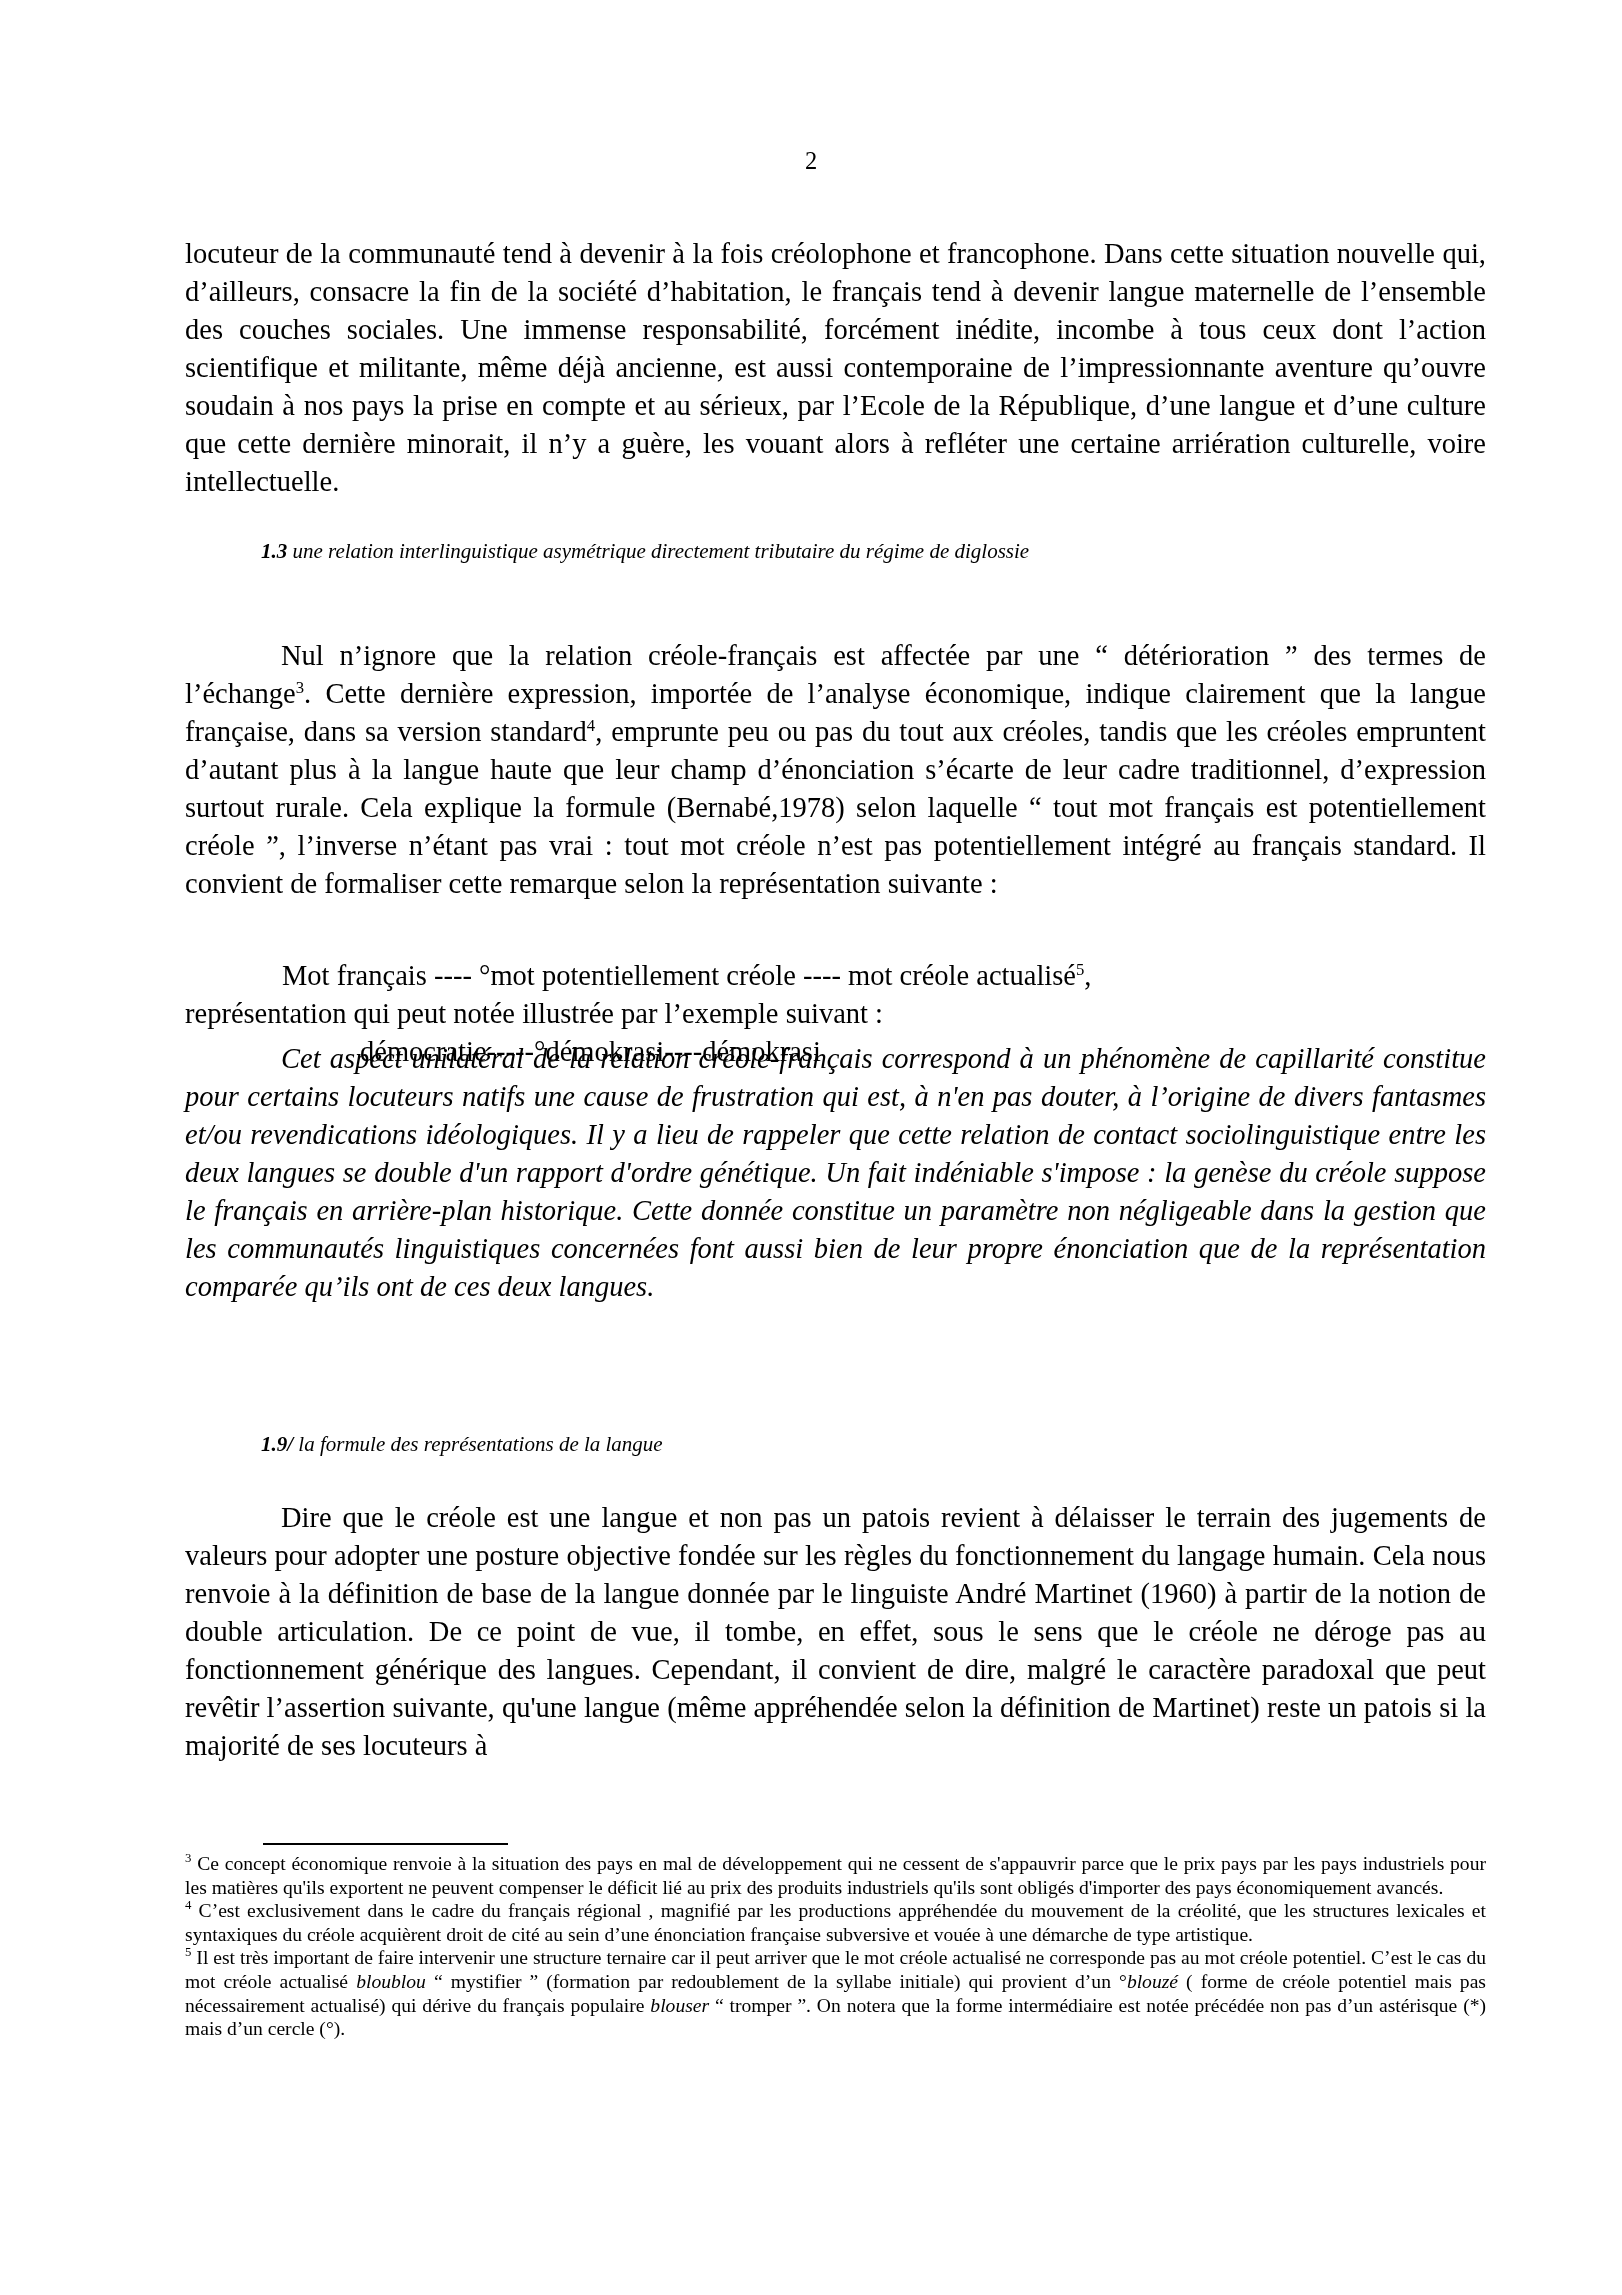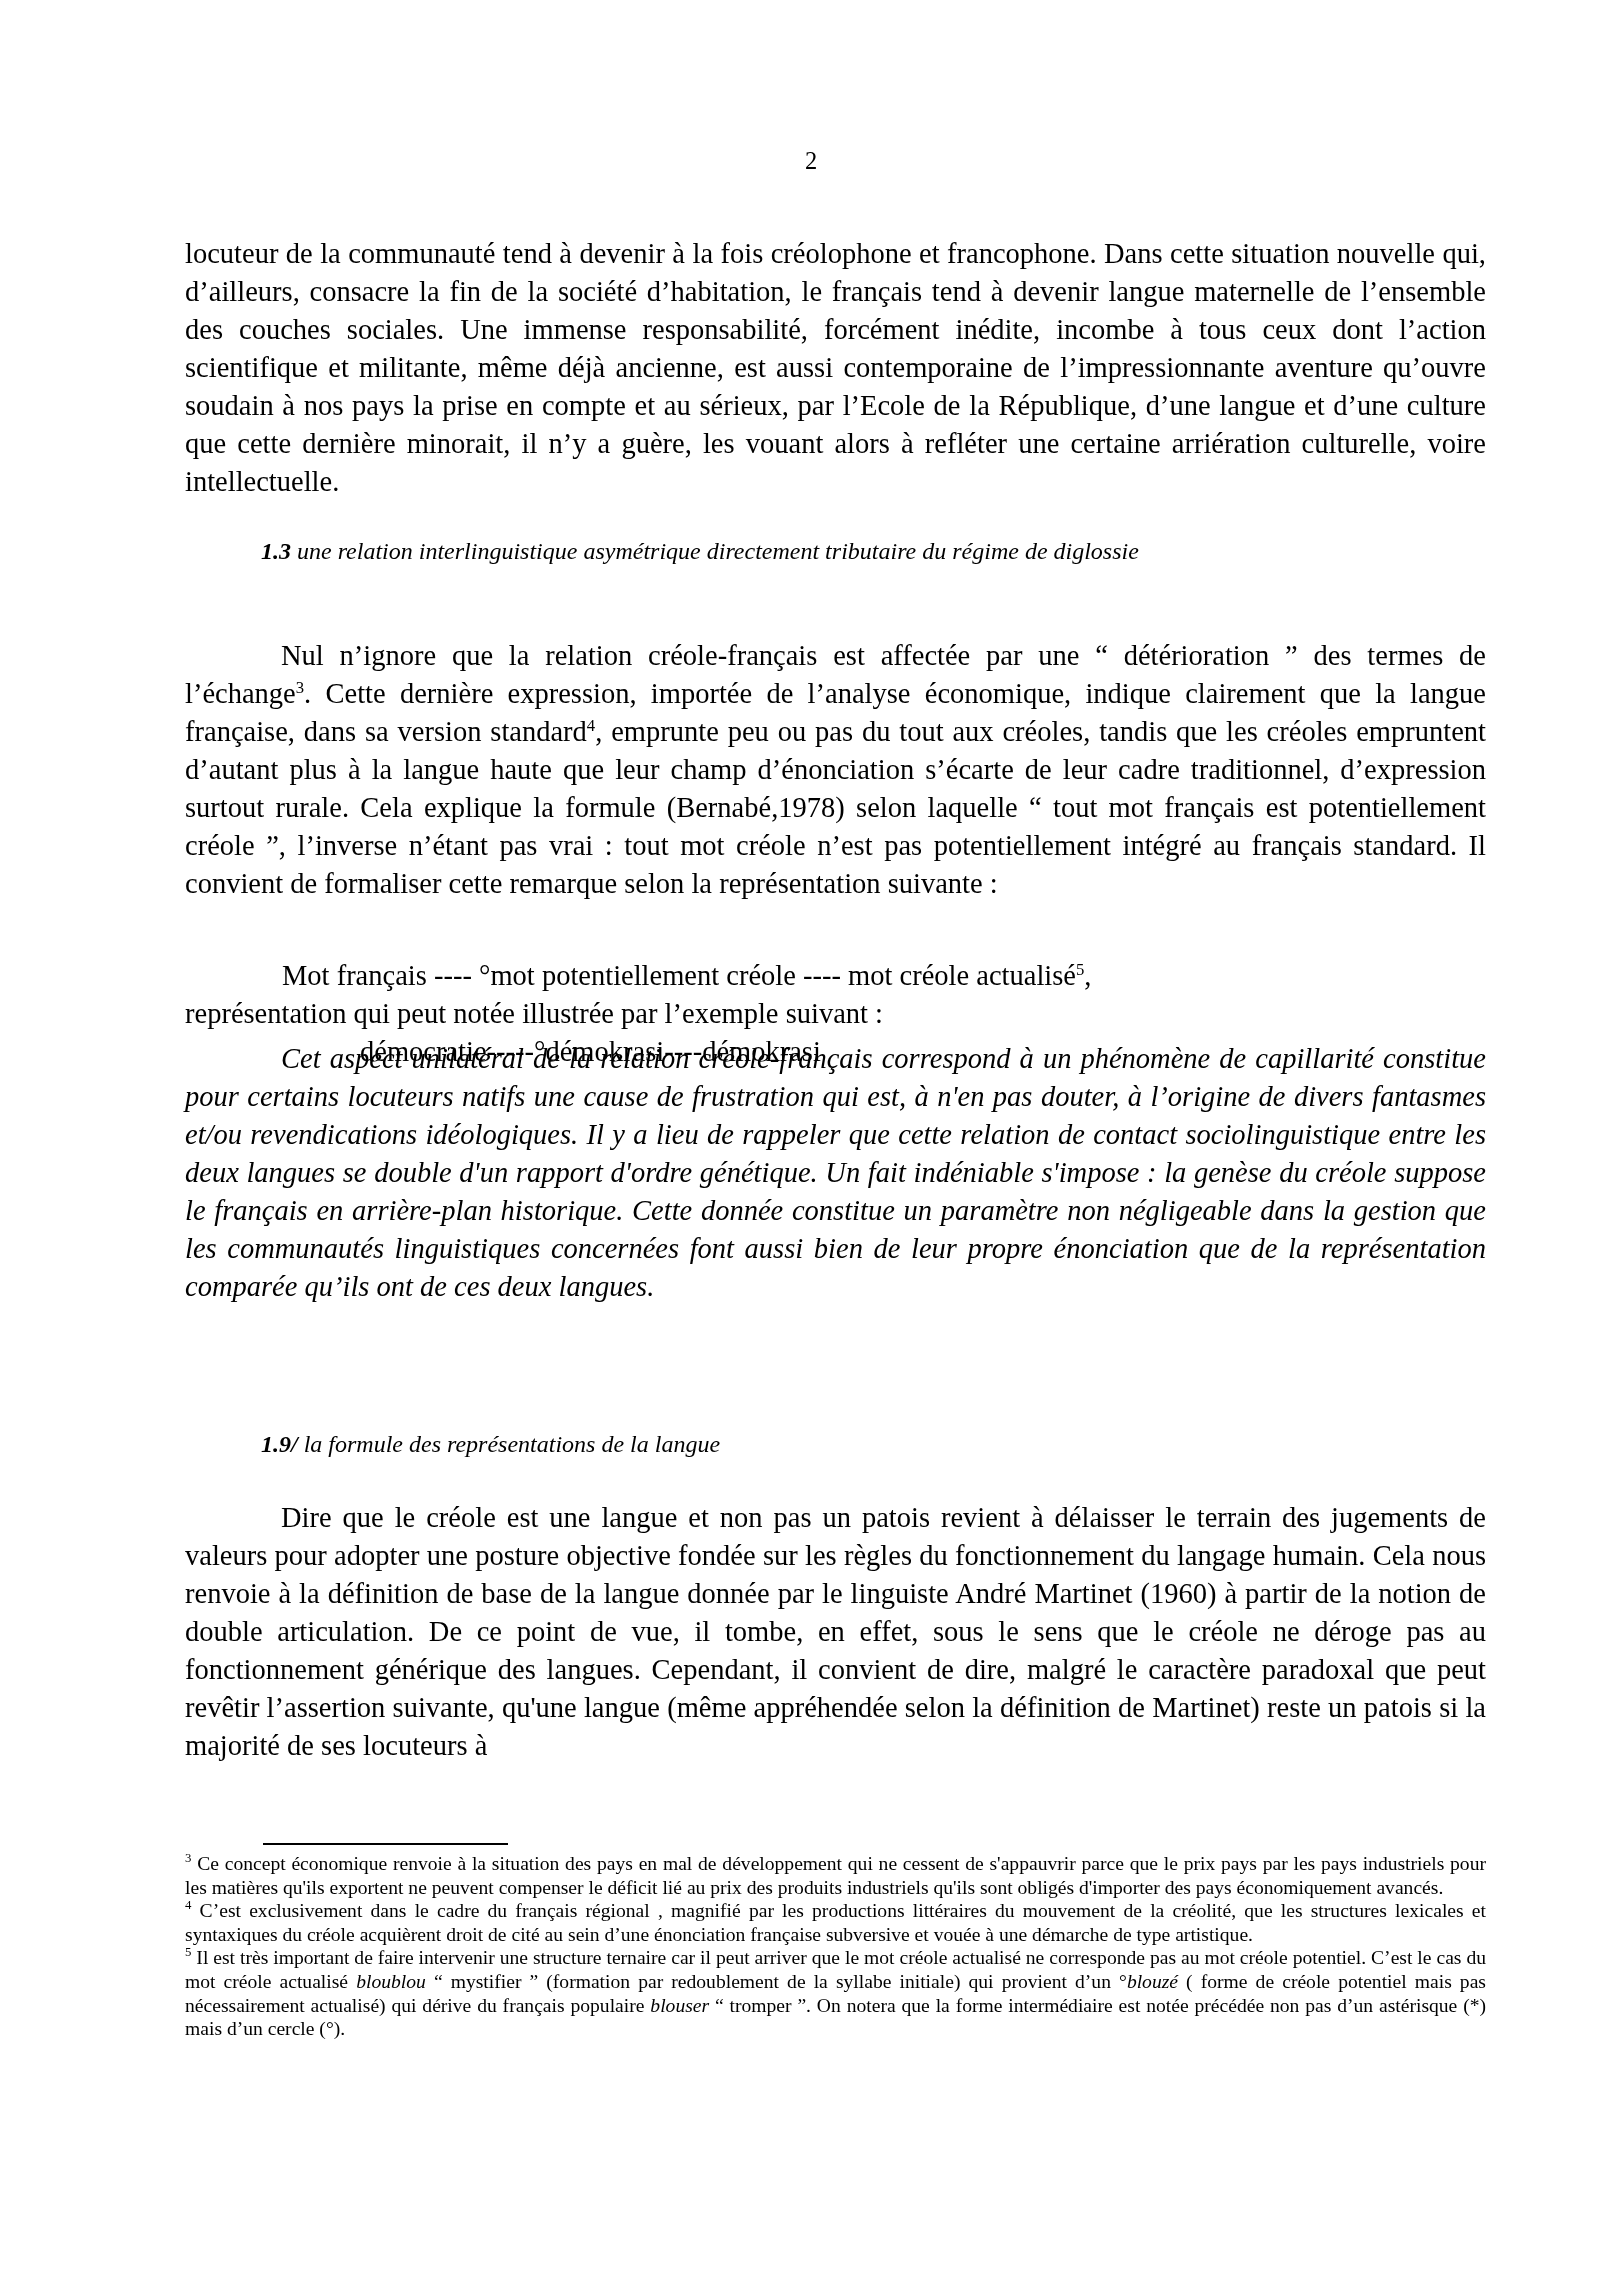--- a/index.html
+++ b/index.html
@@ -4,21 +4,21 @@
 <style>
   html, body { margin: 0; padding: 0; background: #ffffff; }
   body { width: 1622px; height: 2295px; position: relative; overflow: hidden;
          font-family: "Liberation Serif", "DejaVu Serif", serif; color: #000; }
   .page-number { position: absolute; top: 147px; left: 0; width: 1622px; text-align: center;
                  font-size: 24.5px; }
   .body-text { position: absolute; left: 185px; width: 1301px; font-size: 28.5px; line-height: 38px;
                text-align: justify; }
   .body-text p { margin: 0; }
   .p-first { top: 235px; }
-  .heading { position: absolute; left: 261px; font-size: 24px; line-height: 38px; font-style: italic; }
+  .heading { position: absolute; left: 261px; font-size: 21px; line-height: 38px; font-style: italic; }
   .heading b { font-style: italic; font-weight: bold; }
   .h13 { top: 532px; width: 1129px; }
   .h14 { top: 1425px; }
   .indent { text-indent: 96px; }
   .sec13 { top: 637px; }
   .formula { position: absolute; left: 185px; font-size: 28.5px; line-height: 38px; }
   .f1 { top: 957px; left: 282px; }
   .f2 { top: 995px; }
   .f3 { top: 1033px; left: 360px; font-family: Liberation Serif, serif; }
   .sec13b { top: 1040px; font-style: italic; }
@@ -63,16 +63,16 @@
 </div>
 
 <div class="body-text sec14">
   <p class="indent">Dire que le créole est une langue et non pas un patois revient à délaisser le terrain des jugements de valeurs pour adopter une posture objective fondée sur les règles du fonctionnement du langage humain. Cela nous renvoie à la définition de base de la langue donnée par le linguiste André Martinet (1960) à partir de la notion de double articulation. De ce point de vue, il tombe, en effet, sous le sens que le créole ne déroge pas au fonctionnement générique des langues. Cependant, il convient de dire, malgré le caractère paradoxal que peut revêtir l’assertion suivante, qu'une langue (même appréhendée selon la définition de Martinet) reste un patois si la majorité de ses locuteurs à</p>
 </div>
 
 <div class="footnote-rule"></div>
 
 <div class="footnotes">
   <p><sup>3</sup><span> Ce concept économique renvoie à la situation des pays en mal de développement qui ne cessent de s'appauvrir parce que le prix pays par les pays industriels pour les matières qu'ils exportent ne peuvent compenser le déficit lié au prix des produits industriels qu'ils sont obligés d'importer des pays économiquement avancés.</span></p>
-  <p><sup>4</sup><span> C’est exclusivement dans le cadre du français régional , magnifié par les productions littéraires du mouvement de la créolité, que les structures lexicales et syntaxiques du créole acquièrent droit de cité au sein d’une énonciation française subversive et vouée à une démarche de type artistique.</span></p>
+  <p><sup>4</sup><span> C’est exclusivement dans le cadre du français régional , magnifié par les productions appréhendée du mouvement de la créolité, que les structures lexicales et syntaxiques du créole acquièrent droit de cité au sein d’une énonciation française subversive et vouée à une démarche de type artistique.</span></p>
   <p><sup>5</sup><span> Il est très important de faire intervenir une structure ternaire car il peut arriver que le mot créole actualisé ne corresponde pas au mot créole potentiel. C’est le cas du mot créole actualisé </span><em>bloublou</em><span> “  mystifier ” (formation par redoublement de la syllabe initiale) qui provient d’un °</span><em>blouzé</em><span> ( forme de créole potentiel mais pas nécessairement actualisé) qui  dérive du français populaire </span><em>blouser</em><span> “  tromper ”. On notera que la forme intermédiaire est notée précédée non pas d’un astérisque (*) mais d’un cercle (°).</span></p>
 </div>
 
 
 </body></html>

